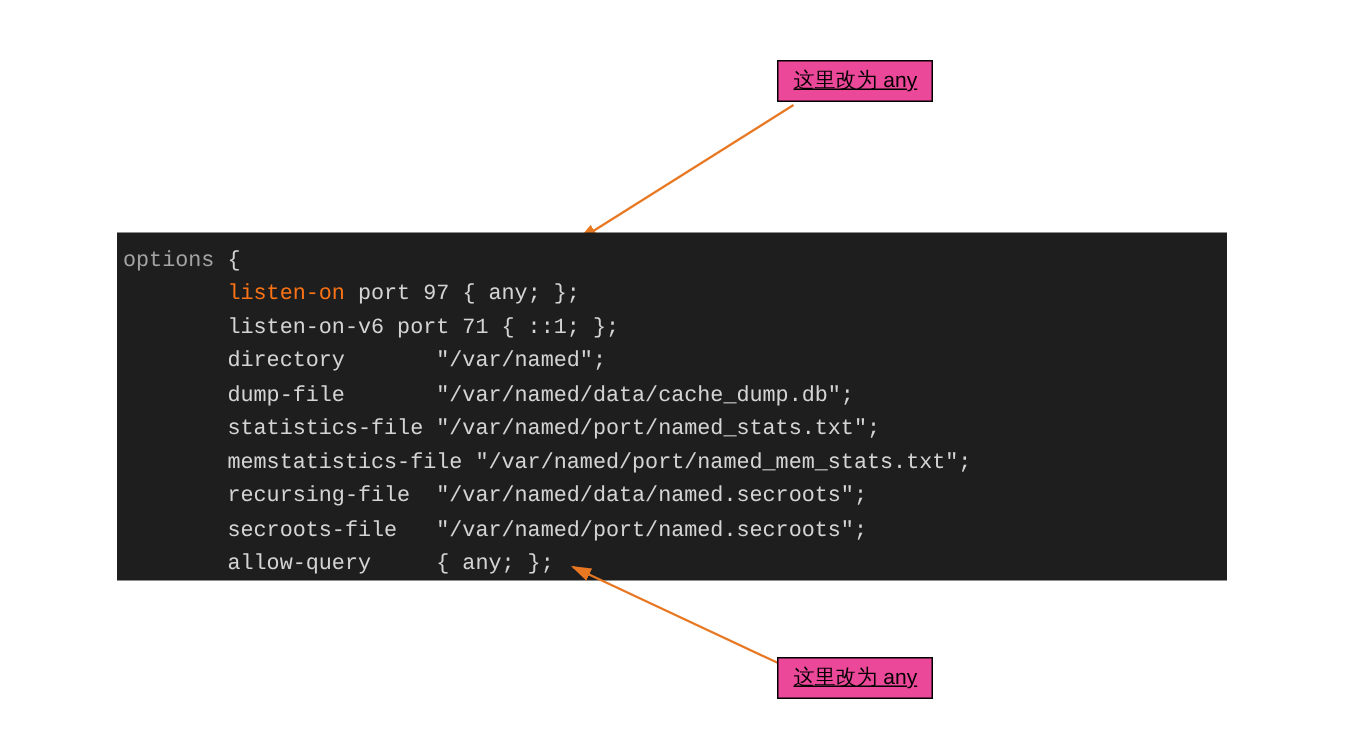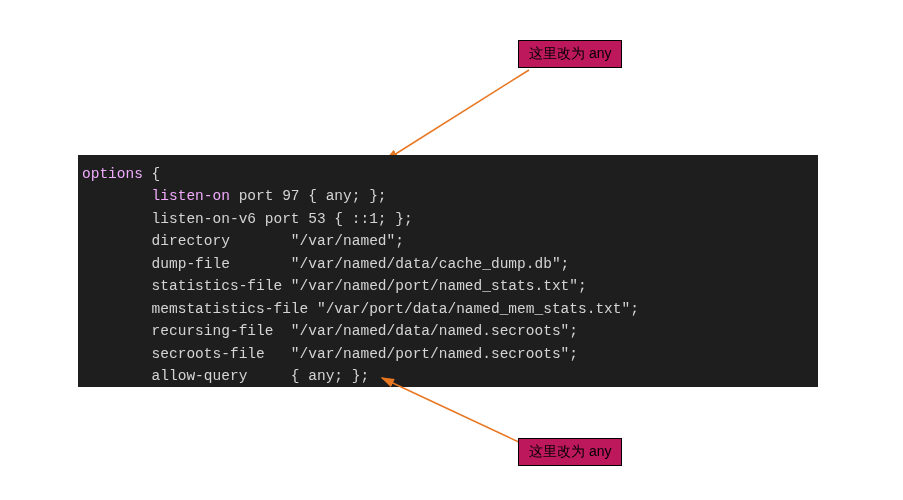--- a/index.html
+++ b/index.html
@@ -6,26 +6,27 @@
     body {
       width: 903px;
       height: 500px;
       background: #ffffff;
       font-family: "Consolas", "Monaco", "Courier New", monospace;
       position: relative;
     }
     .annotation-box {
       position: absolute;
       border: 1px solid #000;
-      background: #be185d;
+      background: #ec4899;
       padding: 4px 10px;
       font-family: "Microsoft YaHei", "SimSun", sans-serif;
       font-size: 14px;
       color: #000;
       white-space: nowrap;
+      text-decoration: underline;
     }
     .annotation-top {
       top: 40px;
       left: 518px;
     }
     .annotation-bottom {
       top: 438px;
       left: 518px;
     }
     .code-block {
@@ -35,22 +36,22 @@
       width: 740px;
       height: 232px;
       background: #1e1e1e;
       color: #d4d4d4;
       padding: 8px 0 8px 4px;
       font-size: 14.5px;
       line-height: 1.55;
       white-space: pre;
       overflow: hidden;
     }
-    .kw-options { color: #f0abfc; margin-top: 24px; }
-    .kw-listen  { color: #f0abfc; }
+    .kw-options { color: #a3a3a3; margin-top: 24px; }
+    .kw-listen  { color: #f97316; }
     .arrow-svg {
       position: absolute;
       pointer-events: none;
     }
     .arrow-top   { top: 62px;  left: 374px;  width: 180px; height: 105px; }
     .arrow-bottom{ top: 370px; left: 368px;  width: 180px; height: 82px; }
   </style>
 </head>
 <body>
 
@@ -60,25 +61,25 @@
   <defs>
     <marker id="ah1" markerWidth="10" markerHeight="10" refX="8" refY="3" orient="auto">
       <path d="M0,0 L0,6 L9,3 z" fill="#e87722"></path>
     </marker>
   </defs>
   <line x1="155" y1="8" x2="12" y2="98" stroke="#e87722" stroke-width="1.5" marker-end="url(#ah1)"></line>
 </svg>
 
 <div class="code-block"><span class="kw-options">options</span><span> {</span>
 <span class="kw-listen">        listen-on</span><span> port 97 { any; };</span>
-<span>        listen-on-v6 port 53 { ::1; };</span>
+<span>        listen-on-v6 port 71 { ::1; };</span>
 <span>        directory       "/var/named";</span>
 <span>        dump-file       "/var/named/data/cache_dump.db";</span>
 <span>        statistics-file "/var/named/port/named_stats.txt";</span>
-<span>        memstatistics-file "/var/port/data/named_mem_stats.txt";</span>
+<span>        memstatistics-file "/var/named/port/named_mem_stats.txt";</span>
 <span>        recursing-file  "/var/named/data/named.secroots";</span>
 <span>        secroots-file   "/var/named/port/named.secroots";</span>
 <span>        allow-query     { any; };</span></div>
 
 <svg class="arrow-svg arrow-bottom" viewBox="0 0 180 82">
   <defs>
     <marker id="ah2" markerWidth="10" markerHeight="10" refX="8" refY="3" orient="auto">
       <path d="M0,0 L0,6 L9,3 z" fill="#e87722"></path>
     </marker>
   </defs>

